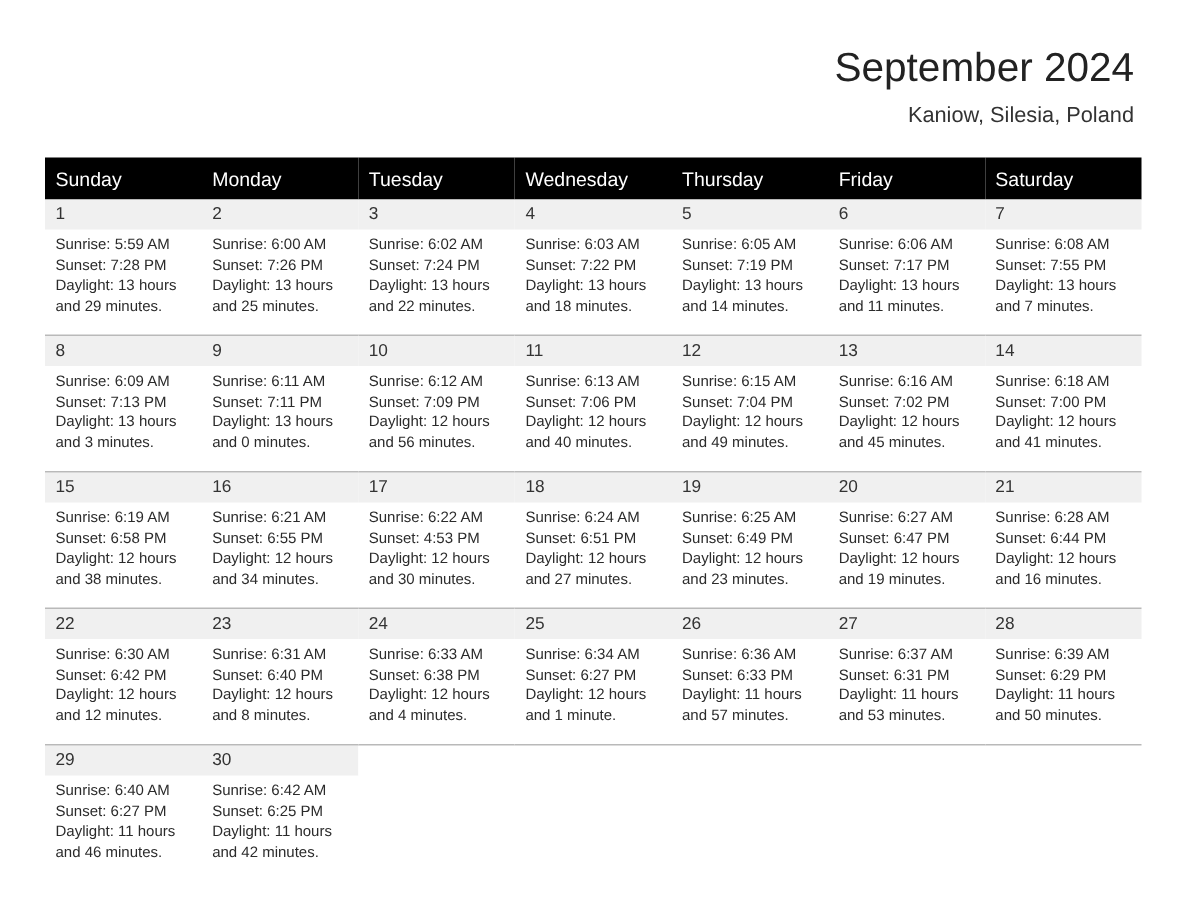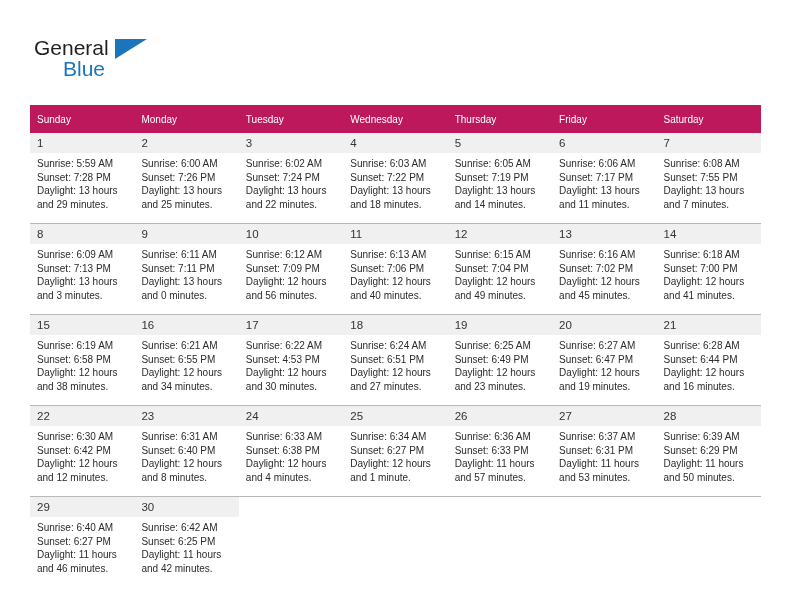--- a/index.html
+++ b/index.html
@@ -86,23 +86,23 @@
   
   .calendar {
     position: absolute;
     left: 30px;
     top: 105px;
     width: 731px;
     border-collapse: collapse;
     table-layout: fixed;
   }
   .calendar th {
-    background: #be185d;
+    background: #000000;
     color: #ffffff;
-    font-size: 10px;
+    font-size: 13px;
     font-weight: normal;
     text-align: left;
     padding: 5px 0 5px 7px;
     height: 18px;
     border: none;
   }
   .calendar td {
     vertical-align: top;
     padding: 0;
     border: none;
@@ -142,26 +142,25 @@
     background: #ffffff;
   }
 </style>
 </head>
 <body>
 
 <div class="page">
 
   <div class="header">
 
-    <div class="logo">
-      <span class="logo-general">General</span>
-      <span class="logo-triangle"></span>
-      <span class="logo-blue">Blue</span>
+
+    <div class="title-block">
+      <div class="cal-title">September 2024</div>
+      <div class="cal-subtitle">Kaniow, Silesia, Poland</div>
     </div>
-
 
   </div>
 
   <table class="calendar">
     <thead>
       <tr>
         <th>Sunday</th>
         <th>Monday</th>
         <th>Tuesday</th>
         <th>Wednesday</th>

